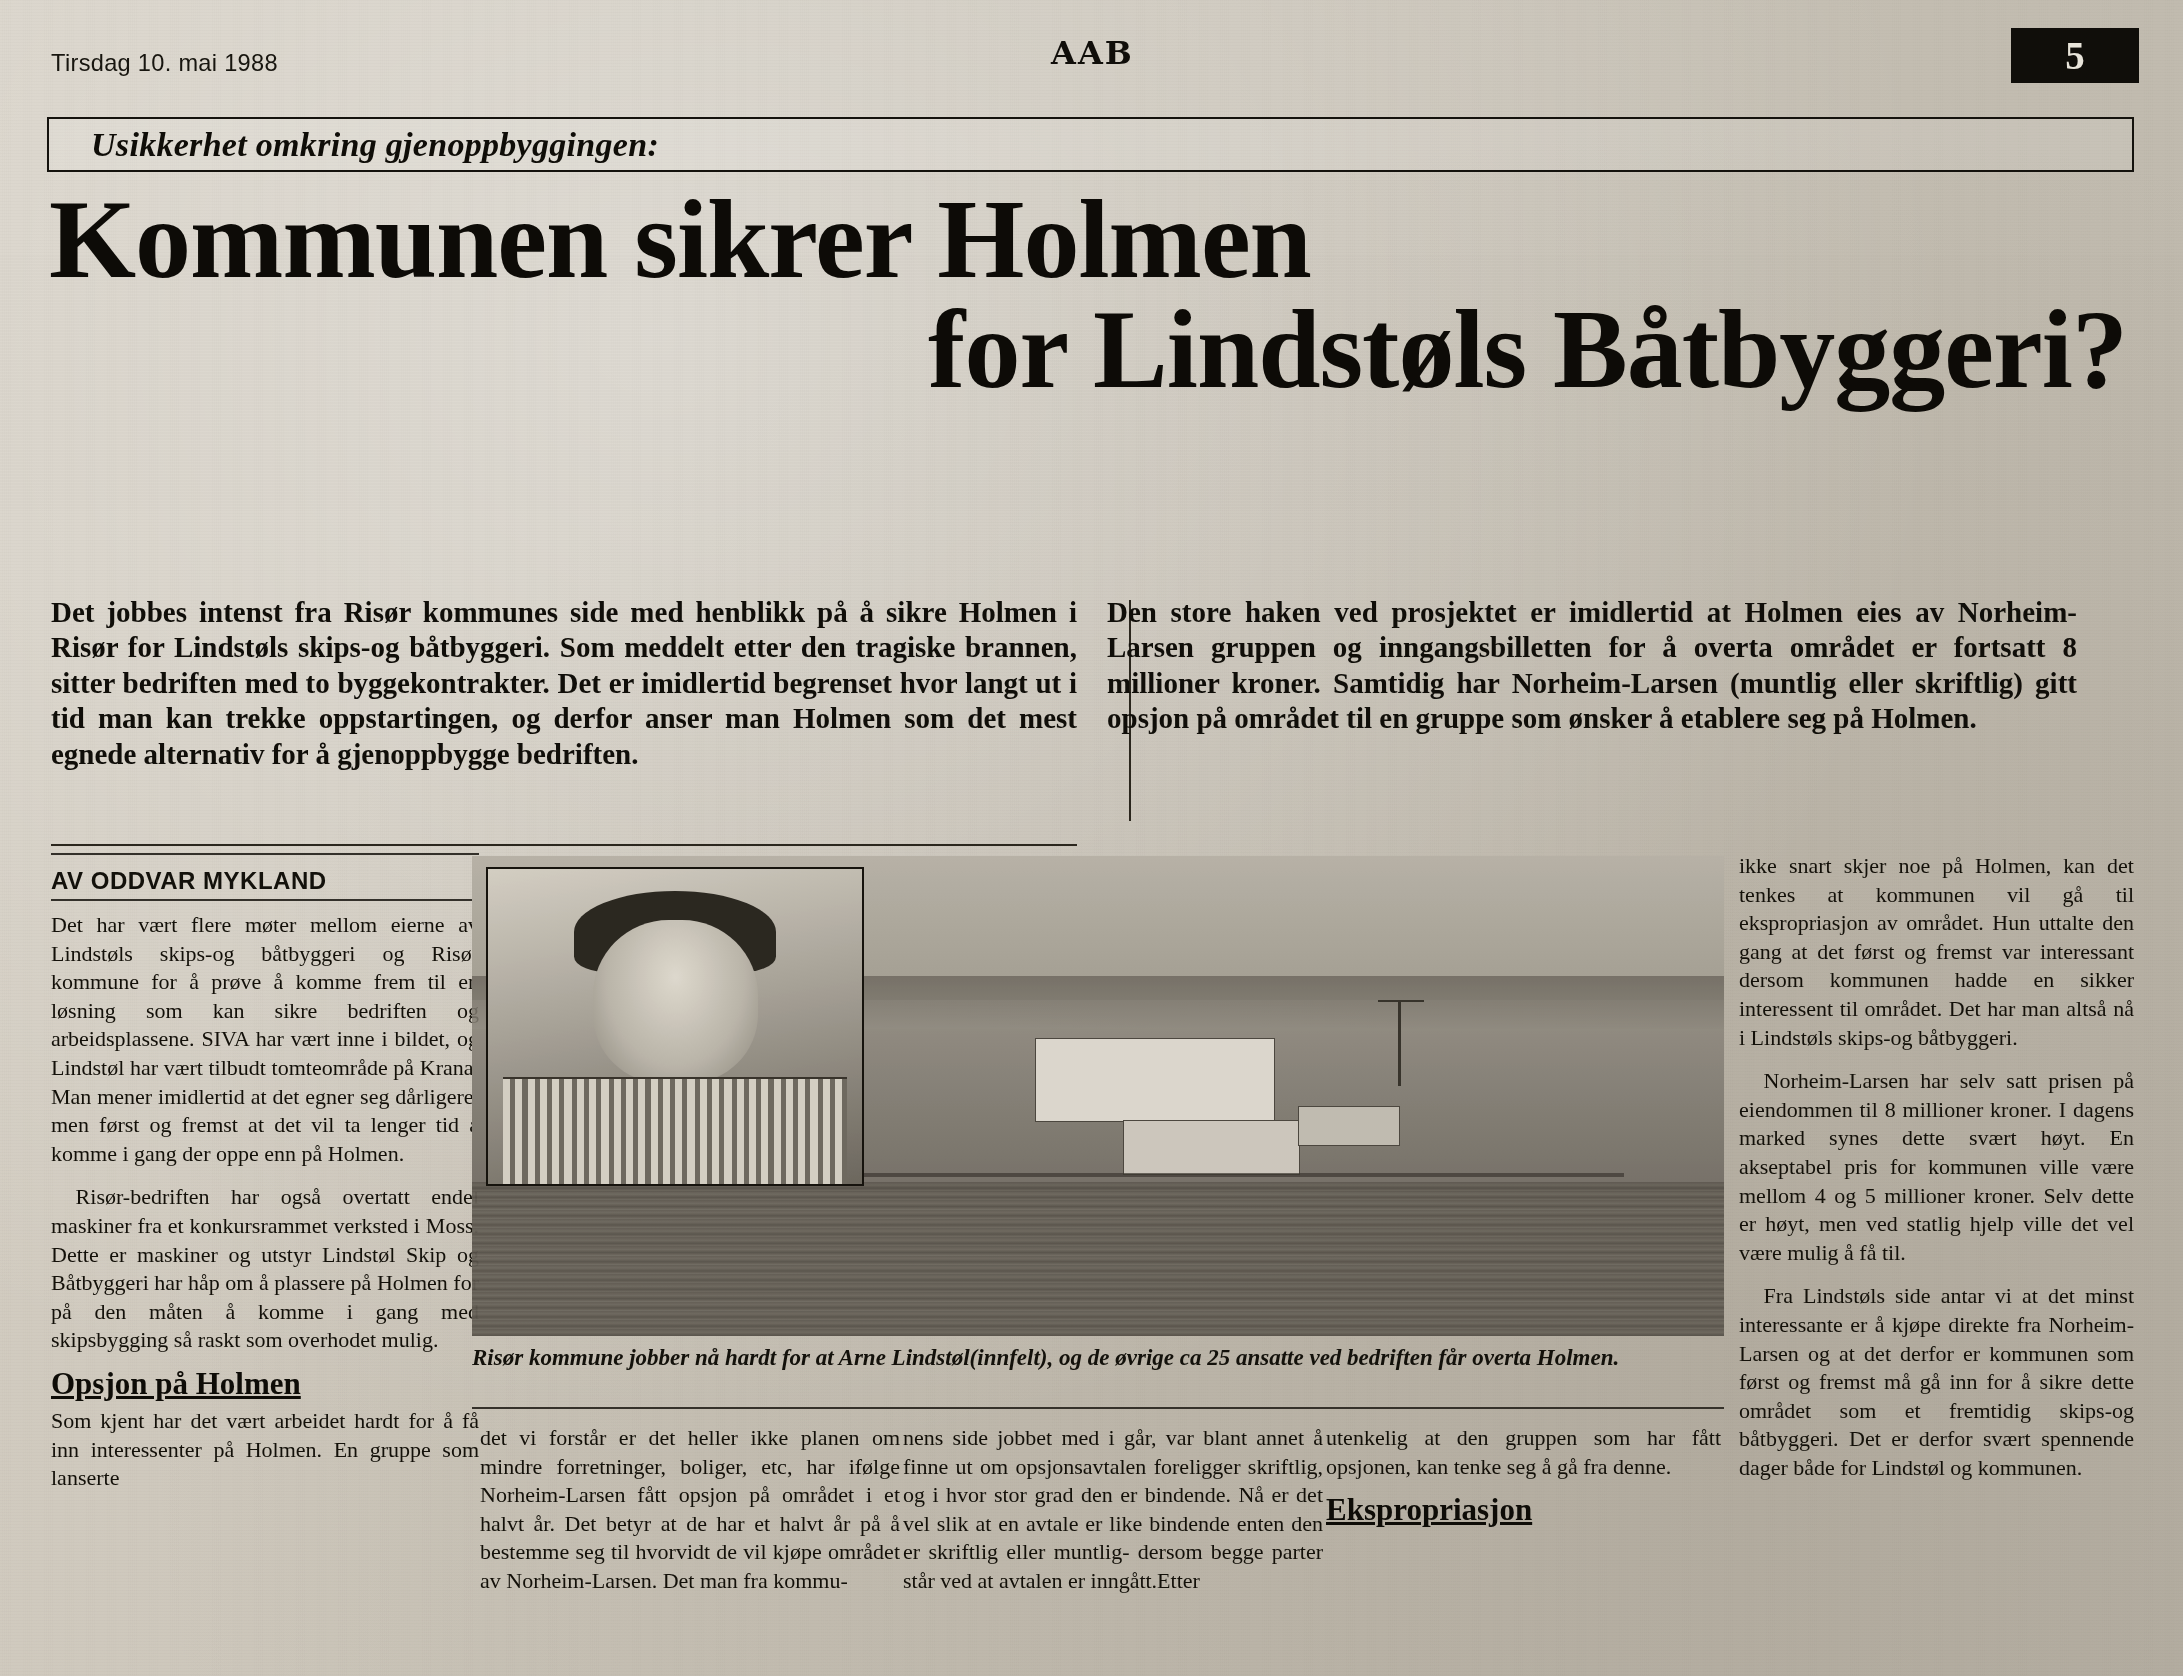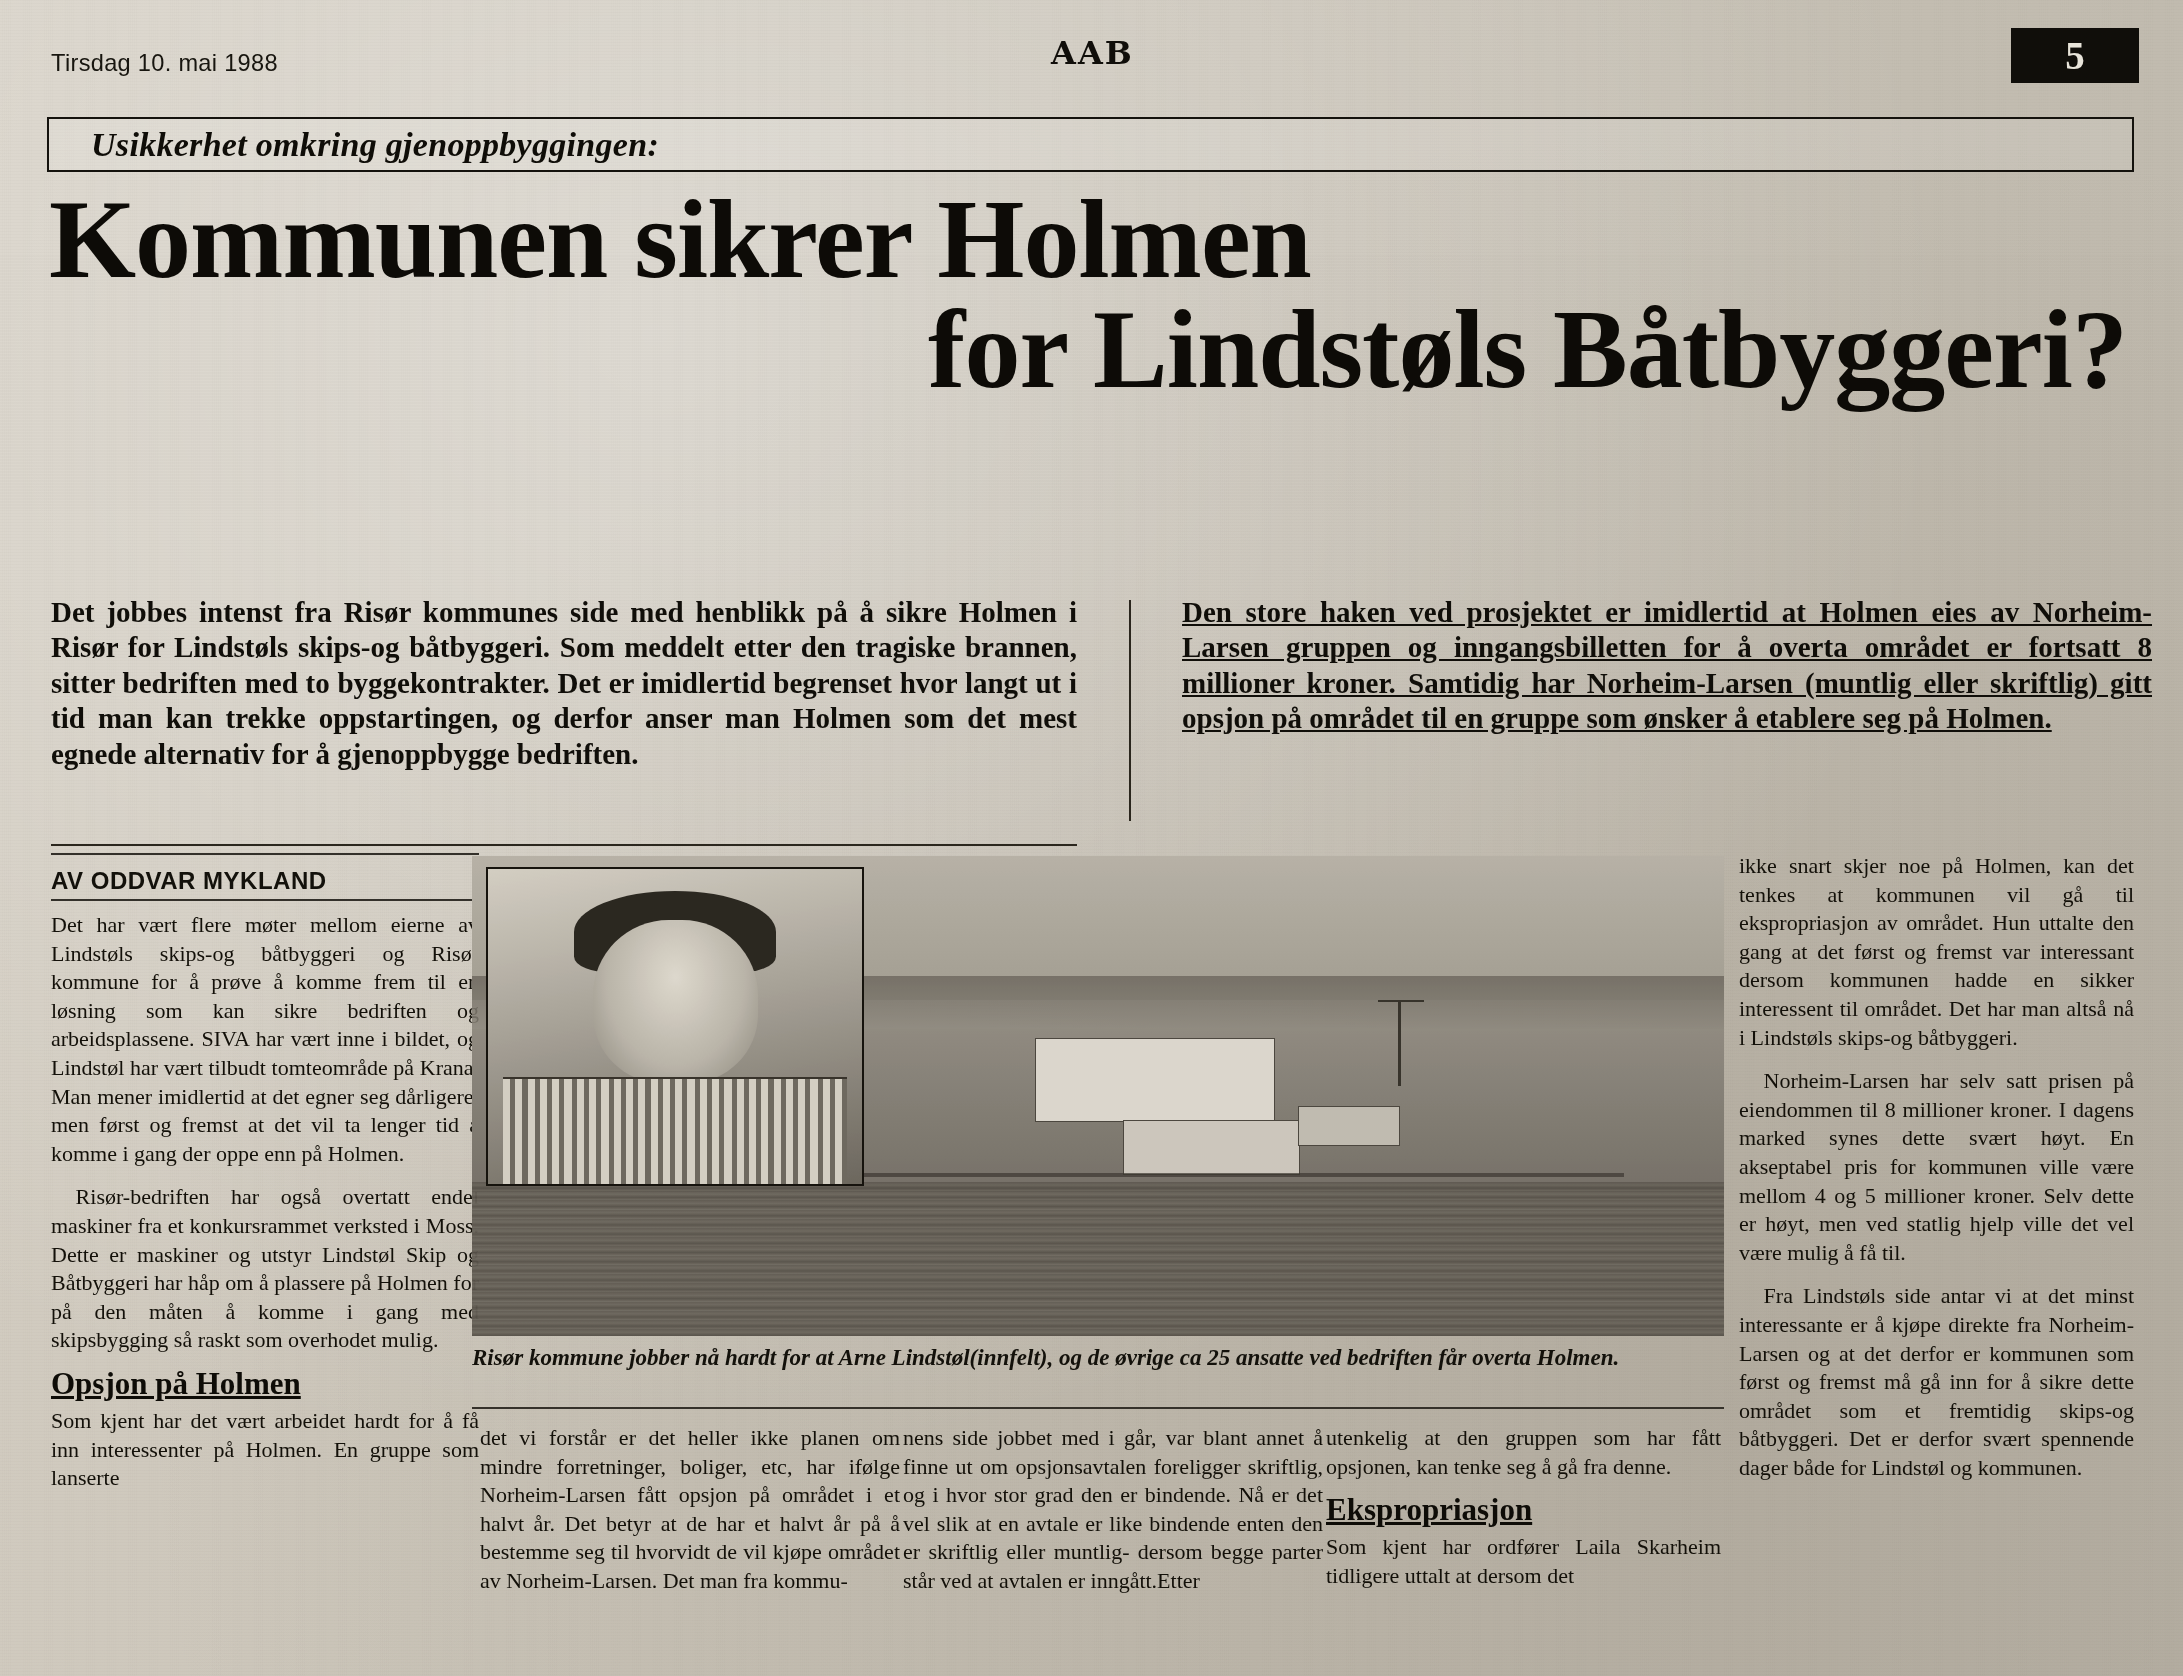--- a/index.html
+++ b/index.html
@@ -137,21 +137,21 @@
     position: absolute;
     top: 0;
     font-family: "Liberation Serif", serif;
     font-weight: bold;
     font-size: 29px;
     line-height: 1.22;
     color: #100e09;
     text-align: justify;
   }
   #sf-left { left: 0; width: 1026px; }
-  #sf-right { left: 1131px; width: 970px; text-decoration: underline; }
+  #sf-right { left: 1056px; width: 970px; }
   #sf-divider {
     position: absolute;
     left: 1078px;
     top: 5.1px;
     width: 2.1px;
     height: 221px;
     background: #2a261d;
   }
 
   
@@ -381,21 +381,20 @@
 
     <div class="bodycol" id="col2">
       <p>det vi forstår er det heller ikke planen om mindre forretninger, boliger, etc, har ifølge Norheim-Larsen fått opsjon på området i et halvt år. Det betyr at de har et halvt år på å bestemme seg til hvorvidt de vil kjøpe området av Norheim-Larsen. Det man fra kommu-</p>
     </div>
     <div class="bodycol" id="col3">
       <p>nens side jobbet med i går, var blant annet å finne ut om opsjonsavtalen foreligger skriftlig, og i hvor stor grad den er bindende. Nå er det vel slik at en avtale er like bindende enten den er skriftlig eller muntlig- dersom begge parter står ved at avtalen er inngått.Etter</p>
     </div>
     <div class="bodycol" id="col4">
       <p>utenkelig at den gruppen som har fått opsjonen, kan tenke seg å gå fra denne.</p>
       <div class="subhead">Ekspropriasjon</div>
-      <p>Som kjent har ordfører Laila Skarheim tidligere uttalt at dersom det</p>
     </div>
     <div class="bodycol" id="col5">
       <p>ikke snart skjer noe på Holmen, kan det tenkes at kommunen vil gå til ekspropriasjon av området. Hun uttalte den gang at det først og fremst var interessant dersom kommunen hadde en sikker interessent til området. Det har man altså nå i Lindstøls skips-og båtbyggeri.</p>
       <p>Norheim-Larsen har selv satt prisen på eiendommen til 8 millioner kroner. I dagens marked synes dette svært høyt. En akseptabel pris for kommunen ville være mellom 4 og 5 millioner kroner. Selv dette er høyt, men ved statlig hjelp ville det vel være mulig å få til.</p>
       <p>Fra Lindstøls side antar vi at det minst interessante er å kjøpe direkte fra Norheim-Larsen og at det derfor er kommunen som først og fremst må gå inn for å sikre dette området som et fremtidig skips-og båtbyggeri. Det er derfor svært spennende dager både for Lindstøl og kommunen.</p>
     </div>
 
   </div>
 </div>
 

